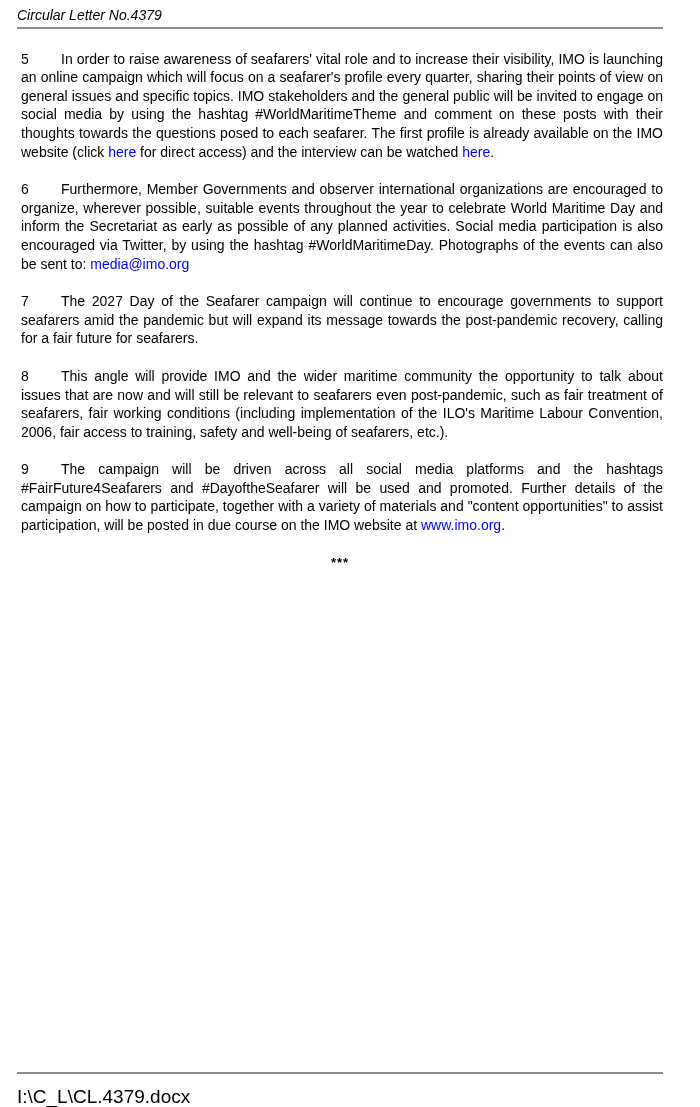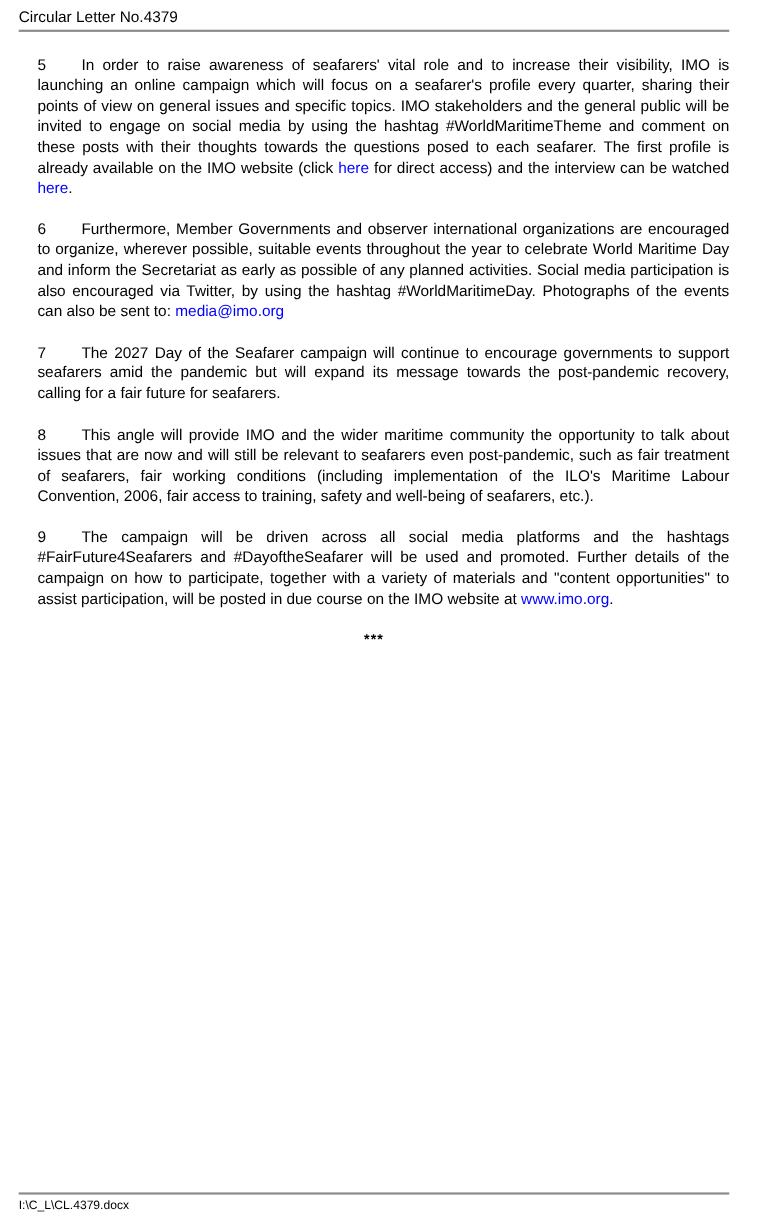--- a/index.html
+++ b/index.html
@@ -9,26 +9,26 @@
     width: 700px;
     height: 1107px;
     background: #ffffff;
     color: #000000;
     font-family: "Liberation Sans", sans-serif;
     font-size: 14px;
     line-height: 18.6px;
     overflow: hidden;
   }
   .margins { padding: 6px 37px 0 17px; }
-  header div { white-space: nowrap; }
+  header div { white-space: nowrap; font-style: italic; }
   .rule { border: none; border-top: 2px solid var(--rule-color, #8c8c8c); height: 0; }
   .header-rule { margin-top: 2px; }
   main { padding-top: 21px; }
   p.para {
-    margin: 0 0 19px 17px;
+    margin: 0 0 19px 4px;
     text-align: justify;
   }
   .para-num { display: inline-block; width: 40px; }
   .para-text .bold { font-weight: normal; }
   a.doc-link {
     color: var(--link-color, #0000ff);
     text-decoration: none;
     cursor: pointer;
   }
   .separator {
@@ -38,23 +38,23 @@
     font-weight: bold;
     font-size: 13px;
   }
   footer.page-footer {
     position: absolute;
     left: 17px;
     right: 37px;
     bottom: 2px;
   }
   footer.page-footer .path {
-    font-size: 11px;
+    font-size: 19px;
     line-height: 17px;
-    padding-top: 2px;
+    padding-top: 14px;
   }
 </style>
 </head>
 <body>
 
 <div class="page" style="--link-color: #0000ff; --rule-color: #8c8c8c; color: rgb(0, 0, 0); background: rgb(255, 255, 255);">
   <div class="margins">
     <header>
       <div>Circular Letter No.4379</div>
     </header>

